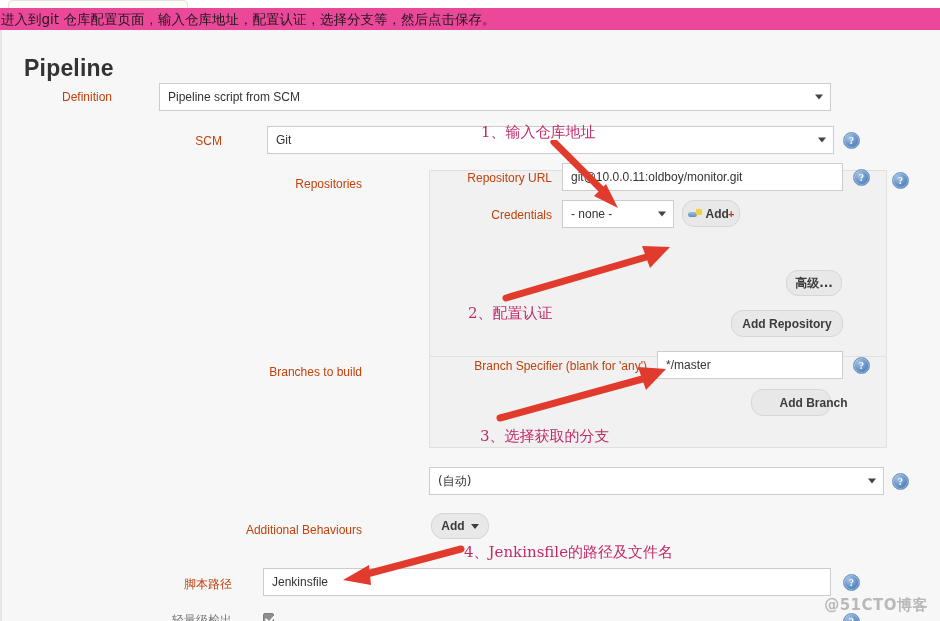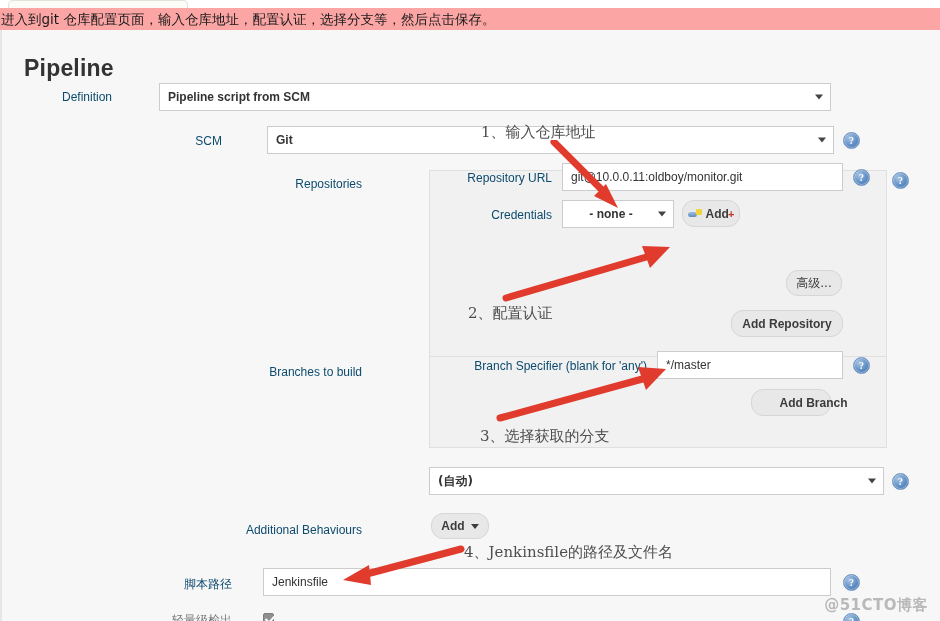--- a/index.html
+++ b/index.html
@@ -12,21 +12,21 @@
     color:#333;
   }
   
   #tab-stub{
     position:absolute;left:8px;top:0px;width:178px;height:9px;
     background:#fbfbf7;border:1px solid #e3e1d8;border-bottom:none;
     border-radius:5px 5px 0 0;
   }
   #caption-bar{
     position:absolute;left:0;top:8px;width:940px;height:22px;
-    background:#fca5a5;
+    background:#ec4899;
     border-bottom:1px solid #d8d8d8;
     display:flex;align-items:flex-end;
   }
   #caption-text{
     font-size:13.5px;color:#1a1a1a;line-height:22px;
     padding-left:1px;white-space:nowrap;
     font-family:"DejaVu Sans","Liberation Sans",sans-serif;
   }
   
   #page{
@@ -34,67 +34,67 @@
     background:#f7f7f7;
     border-left:2px solid #e6e6e6;
     box-sizing:border-box;
   }
   #page-title{
     position:absolute;left:22px;top:10px;
     font-size:23px;font-weight:bold;color:#333;
     letter-spacing:.2px;
   }
   .f-label{
-    position:absolute;font-size:12px;color:#0c4a6e;text-align:right;
+    position:absolute;font-size:12px;color:#c2410c;text-align:right;
     white-space:nowrap;
   }
   .f-label.cn{font-family:"DejaVu Sans","Liberation Sans",sans-serif;}
   .sel, .txt{
     position:absolute;box-sizing:border-box;
     background:#fff;border:1px solid #ccc;
     font-size:12px;color:#333;
     padding:0 8px;line-height:26px;height:28px;
     white-space:nowrap;overflow:hidden;
   }
-  .sel{padding-right:22px;font-weight:bold;}
+  .sel{padding-right:22px;}
   .caret{
     position:absolute;right:7px;top:50%;transform:translateY(-50%);
     width:0;height:0;border-left:4px solid transparent;
     border-right:4px solid transparent;border-top:5px solid #444;
   }
   .panel{
     position:absolute;box-sizing:border-box;
     background:#f1f1f1;border:1px solid #e0e0e0;
   }
   .btn{
     position:absolute;box-sizing:border-box;
     background:#e8e8e8;border:1px solid #d6d6d6;border-radius:12px;
     font-size:12px;font-weight:bold;color:#3c3c3c;
     display:flex;align-items:center;justify-content:center;
     white-space:nowrap;
   }
-  .btn.cn{font-family:"DejaVu Sans","Liberation Sans",sans-serif;font-weight:normal;}
+  .btn.cn{font-family:"DejaVu Sans","Liberation Sans",sans-serif;font-weight:bold;}
   .btn-x{
     position:absolute;box-sizing:border-box;
     background:#d9453a;border:1px solid #c33b31;border-radius:3px;
     color:#fff;font-size:12px;font-weight:bold;
     display:flex;align-items:center;justify-content:center;
   }
   .help{
     position:absolute;width:15px;height:15px;border-radius:50%;
     background:radial-gradient(circle at 35% 32%, #a8c4e4 0%, #5e8ec4 55%, #3f6da6 100%);
     border:1px solid #6d93c2;
     color:#fff;font-size:10px;font-weight:bold;
     display:flex;align-items:center;justify-content:center;
     font-family:"Liberation Serif",serif;
     box-shadow:0 0 0 1px rgba(255,255,255,.35) inset;
   }
   
   .anno{
-    position:absolute;color:#404040;font-size:15px;
+    position:absolute;color:#be185d;font-size:15px;
     font-family:"DejaVu Serif","Liberation Serif",serif;
     white-space:nowrap;opacity:.92;
   }
   .arrow{position:absolute;pointer-events:none;}
   #watermark{
     position:absolute;right:12px;bottom:6px;
     font-size:15px;font-weight:bold;color:#b9b9b9;
     font-family:"DejaVu Sans","Liberation Sans",sans-serif;
     letter-spacing:.5px;
   }
@@ -152,21 +152,21 @@
 
   <div class="f-label" style="left:200px;top:147px;width:160px;">Repositories</div>
   <div class="panel" style="left:427px;top:140px;width:458px;height:202px;"></div>
   <div class="help" style="left:890px;top:142px;">?</div>
 
   <div class="f-label" style="left:430px;top:141px;width:120px;text-align:right;">Repository URL</div>
   <div class="txt" style="left:560px;top:133px;width:281px;">git@10.0.0.11:oldboy/monitor.git</div>
   <div class="help" style="left:851px;top:139px;">?</div>
 
   <div class="f-label" style="left:415px;top:178px;width:135px;text-align:right;">Credentials</div>
-  <div class="sel" style="left:560px;top:170px;width:112px;text-align:center;">
+  <div class="sel" style="left:560px;top:170px;width:112px;">
     <span>- none -</span>
     <span class="caret"></span>
   </div>
   <div class="btn" style="left:680px;top:170px;width:58px;height:27px;">
     <span class="keyicon">
         <i></i>
         <b></b>
       </span>
     <span>Add</span>
     <span class="plus">+</span>

